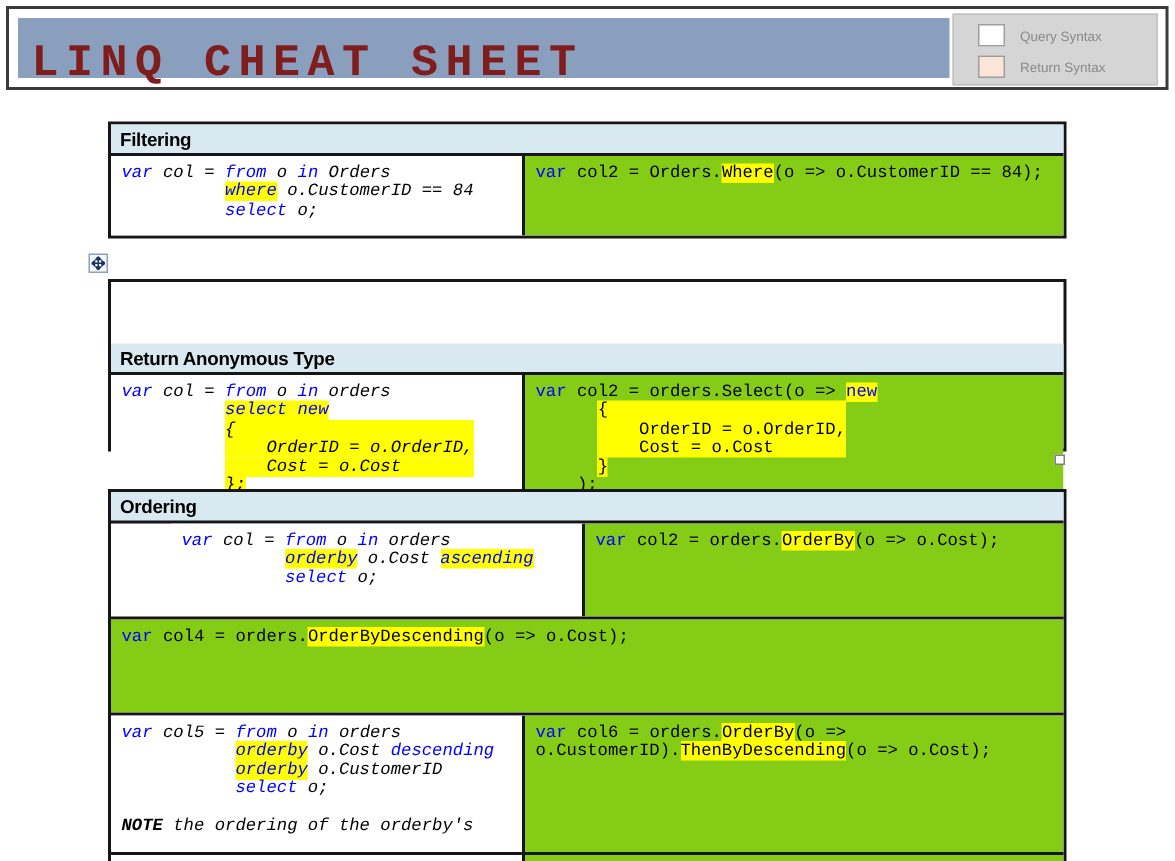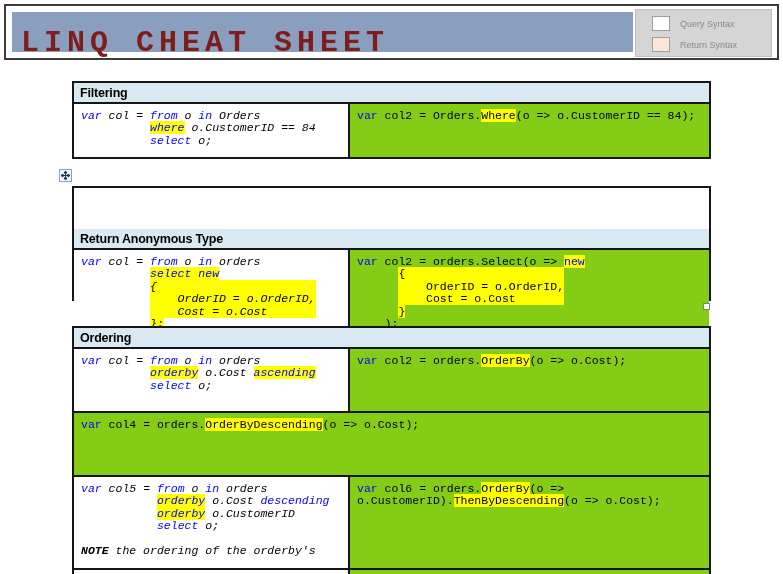--- a/index.html
+++ b/index.html
@@ -122,21 +122,21 @@
 <span>      </span><span class="hl">    Cost = o.Cost       </span>
 <span>      </span><span class="hl">}</span>
 <span>    );</span></pre>
         </div>
       </div>
     </div>
     <div class="sheet-table" style="top: 326px; height: 252px;">
       <div class="sec-header" style="height: 19px;">
         <span class="sec-title">Ordering</span>
       </div>
-      <div class="sec-row" style="height: 62px;">
+      <div class="sec-row" style="height: 62px; padding-left: 40px;">
         <div class="cell query">
           <pre><span class="kw">var</span><span> col = </span><span class="kw">from</span><span> o </span><span class="kw">in</span><span> orders</span>
 <span>          </span><span class="kw hl">orderby</span><span> o.Cost </span><span class="kw hl">ascending</span>
 <span>          </span><span class="kw">select</span><span> o;</span></pre>
         </div>
         <div class="cell lambda">
           <pre><span class="kw">var</span><span> col2 = orders.</span><span class="hl">OrderBy</span><span>(o =&gt; o.Cost);</span></pre>
         </div>
       </div>
       <div class="sec-row rowline" style="height: 62px;">

